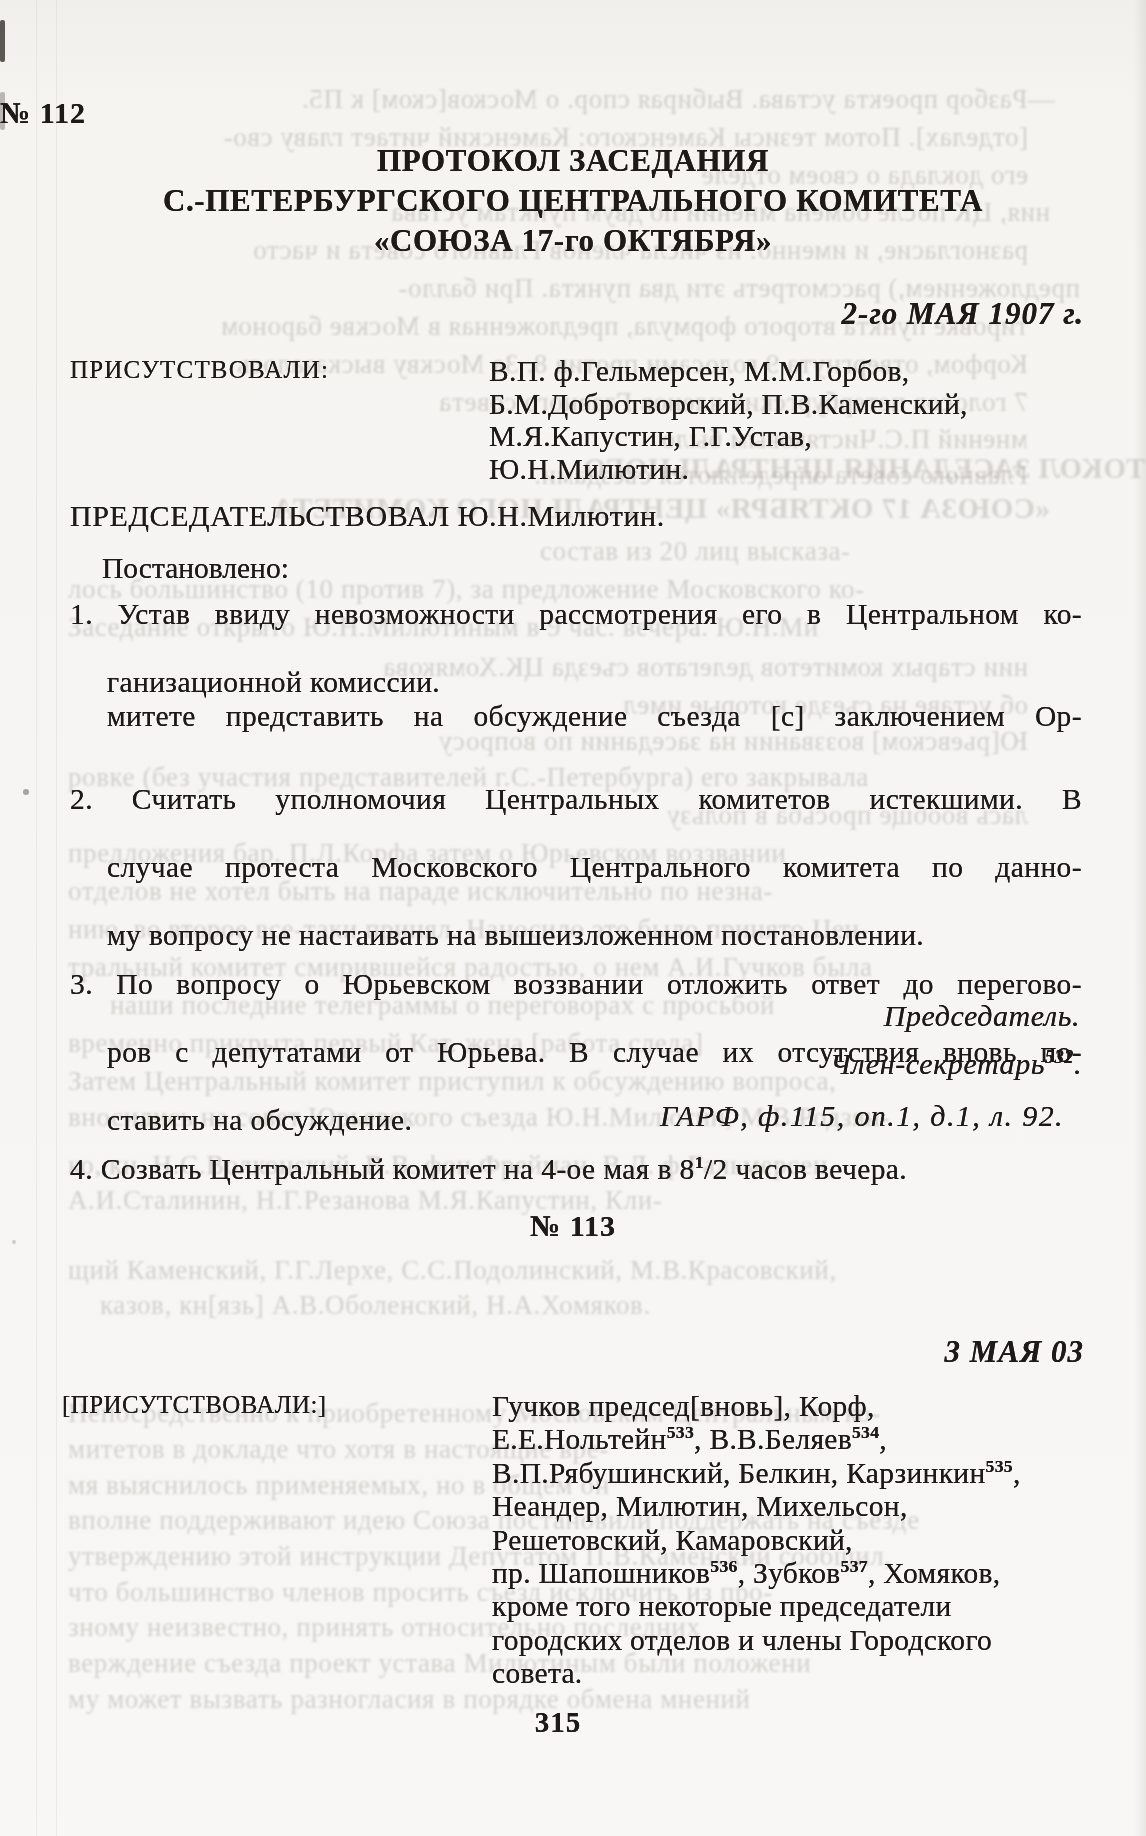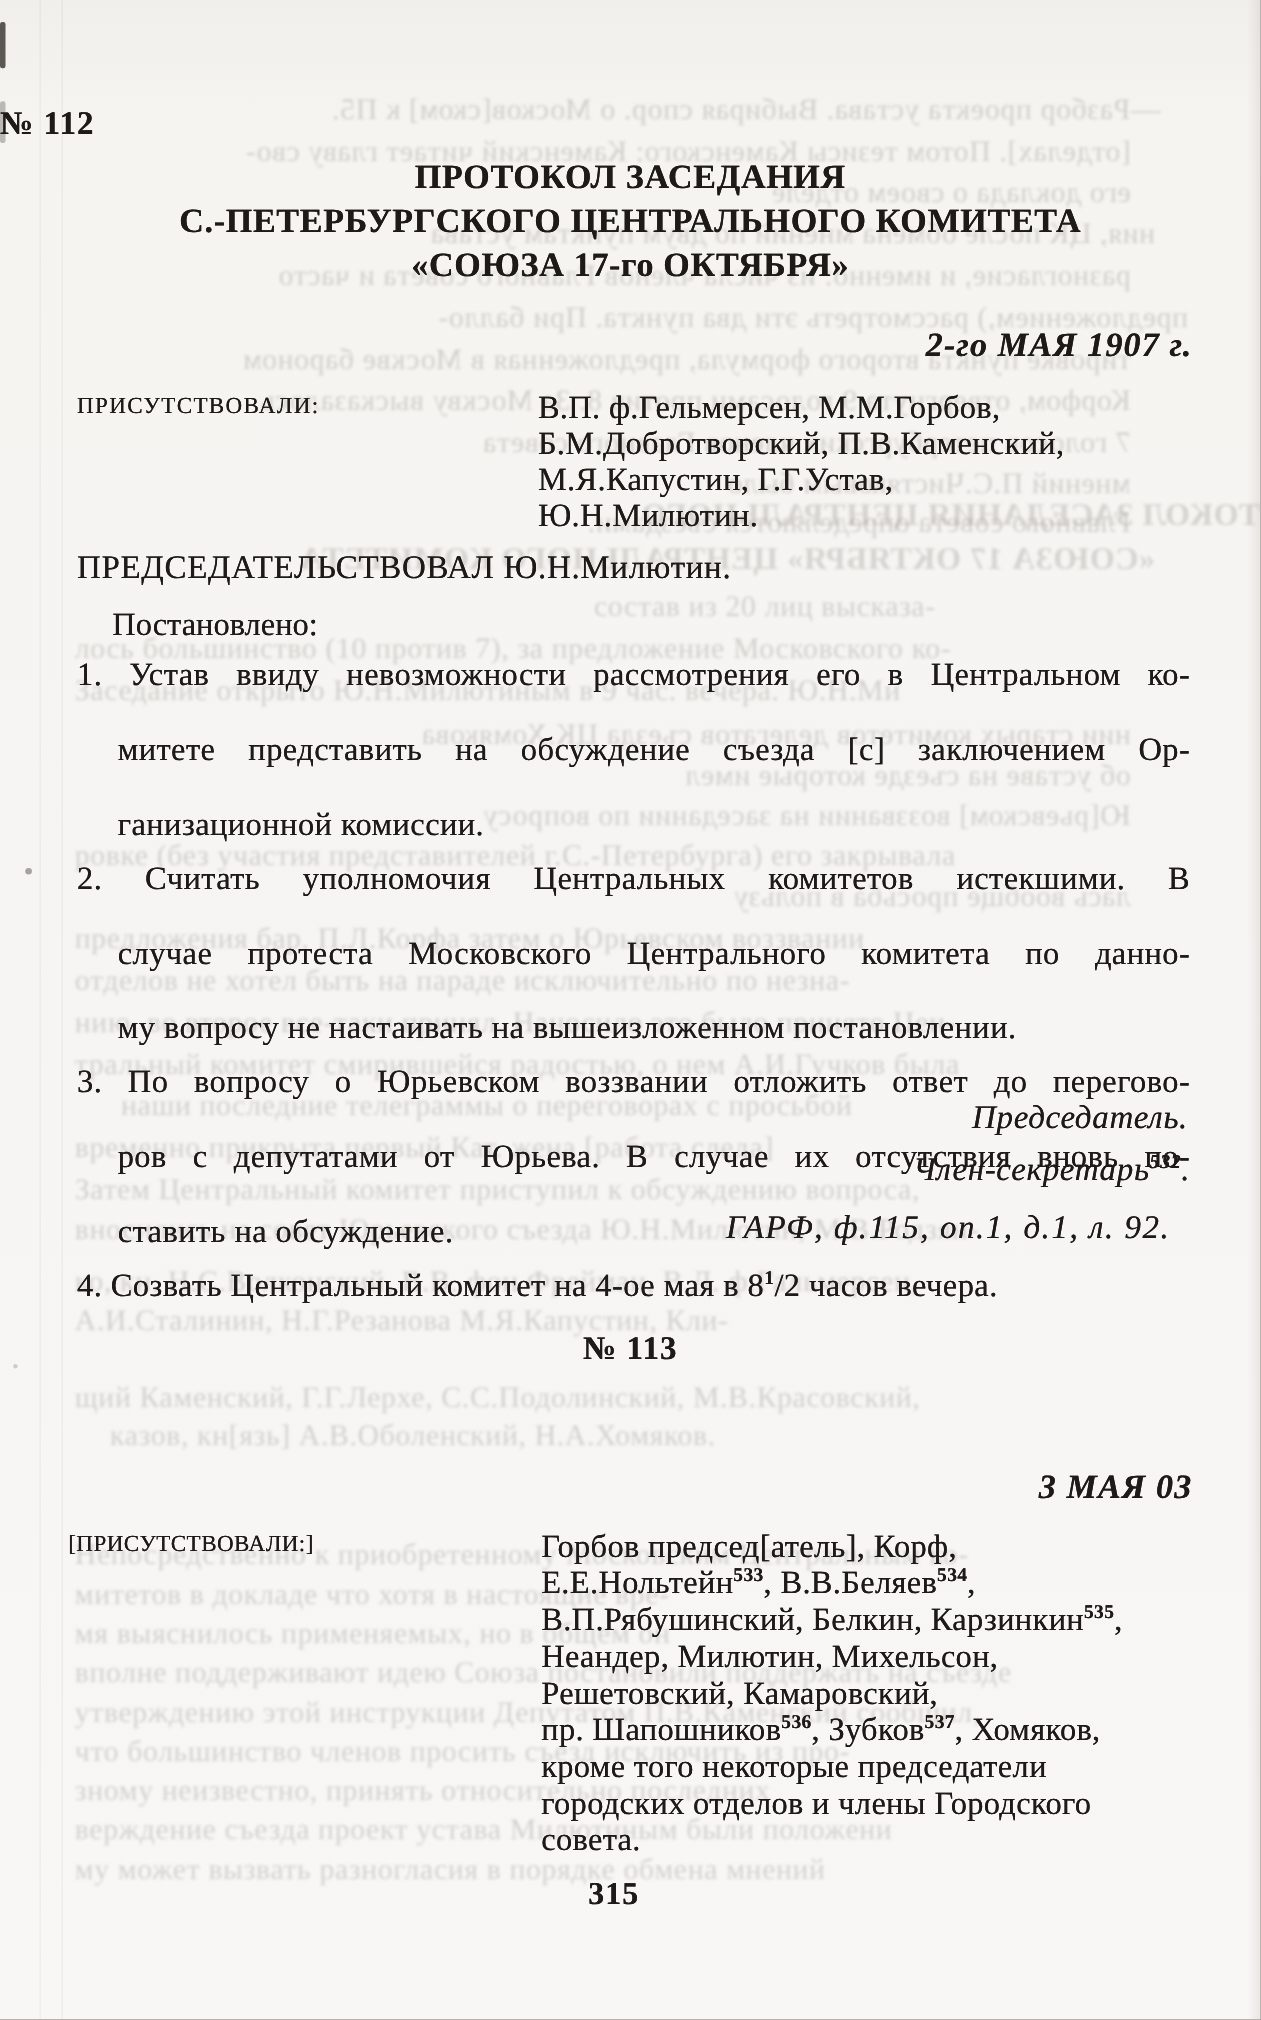--- a/index.html
+++ b/index.html
@@ -32,21 +32,21 @@
   
   .doc-number{position:absolute;top:96px;left:0;right:0;text-align:left;
     font-weight:bold;font-size:30px;letter-spacing:1px;}
   .title-block{position:absolute;top:141px;left:0;right:0;text-align:center;
     font-weight:bold;font-size:31px;line-height:40px;letter-spacing:.6px;}
   .date-line{position:absolute;font-weight:bold;font-style:italic;
     font-size:31px;letter-spacing:1px;}
   .date-1{top:296px;right:62px;}
   .date-2{top:1334px;right:62px;}
 
-  .present-label{position:absolute;font-size:21px;letter-spacing:1.2px;}
+  .present-label{position:absolute;font-size:25px;letter-spacing:1.2px;}
   .present-label-1{top:356px;left:70px;}
   .present-label-2{top:1391px;left:62px;letter-spacing:.4px;}
   .present-list{position:absolute;font-size:29.5px;letter-spacing:.3px;}
   .present-list-1{top:355px;left:489px;line-height:32.6px;}
   .present-list-2{top:1390px;left:492px;line-height:33.4px;}
   .t-line{white-space:nowrap;}
 
   .chair-line{position:absolute;top:499px;left:70px;font-size:30px;letter-spacing:.6px;}
   .resolved-label{position:absolute;top:552px;left:102px;font-size:29.5px;}
 
@@ -152,22 +152,22 @@
         <div class="t-line">Ю.Н.Милютин.</div>
       </div>
 
     <div class="chair-line">ПРЕДСЕДАТЕЛЬСТВОВАЛ Ю.Н.Милютин.</div>
 
     <div class="resolved-label">Постановлено:</div>
 
     <div class="resolutions">
         <div class="res-item">
           <div class="res-line first">1.&nbsp;Устав ввиду невозможности рассмотрения его в Центральном ко-</div>
+          <div class="res-line last">ганизационной комиссии.</div>
           <div class="res-line">митете представить на обсуждение съезда [с] заключением Ор-</div>
-          <div class="res-line last">ганизационной комиссии.</div>
         </div>
         <div class="res-item">
           <div class="res-line first">2.&nbsp;Считать уполномочия Центральных комитетов истекшими. В</div>
           <div class="res-line">случае протеста Московского Центрального комитета по данно-</div>
           <div class="res-line last">му вопросу не настаивать на вышеизложенном постановлении.</div>
         </div>
         <div class="res-item">
           <div class="res-line first">3.&nbsp;По вопросу о Юрьевском воззвании отложить ответ до перегово-</div>
           <div class="res-line">ров с депутатами от Юрьева. В случае их отсутствия вновь по-</div>
           <div class="res-line last">ставить на обсуждение.</div>
@@ -179,21 +179,21 @@
 
     <div class="sig-line sig-1">Председатель.</div>
     <div class="sig-line sig-2">Член-секретарь<sup>532</sup>.</div>
     <div class="source-line">ГАРФ, ф.115, оп.1, д.1, л. 92.</div>
 
     <div class="doc2-number">№ 113</div>
     <div class="date-line date-2">3 МАЯ 03</div>
 
     <div class="present-label present-label-2">[ПРИСУТСТВОВАЛИ:]</div>
     <div class="present-list present-list-2">
-        <div class="t-line">Горбов председ[атель], Корф,</div>
+        <div class="t-line">Гучков председ[вновь], Корф,</div>
         <div class="t-line">Е.Е.Нольтейн<sup>533</sup>, В.В.Беляев<sup>534</sup>,</div>
         <div class="t-line">В.П.Рябушинский, Белкин, Карзинкин<sup>535</sup>,</div>
         <div class="t-line">Неандер, Милютин, Михельсон,</div>
         <div class="t-line">Решетовский, Камаровский,</div>
         <div class="t-line">пр. Шапошников<sup>536</sup>, Зубков<sup>537</sup>, Хомяков,</div>
         <div class="t-line">кроме того некоторые председатели</div>
         <div class="t-line">городских отделов и члены Городского</div>
         <div class="t-line">совета.</div>
       </div>
 

